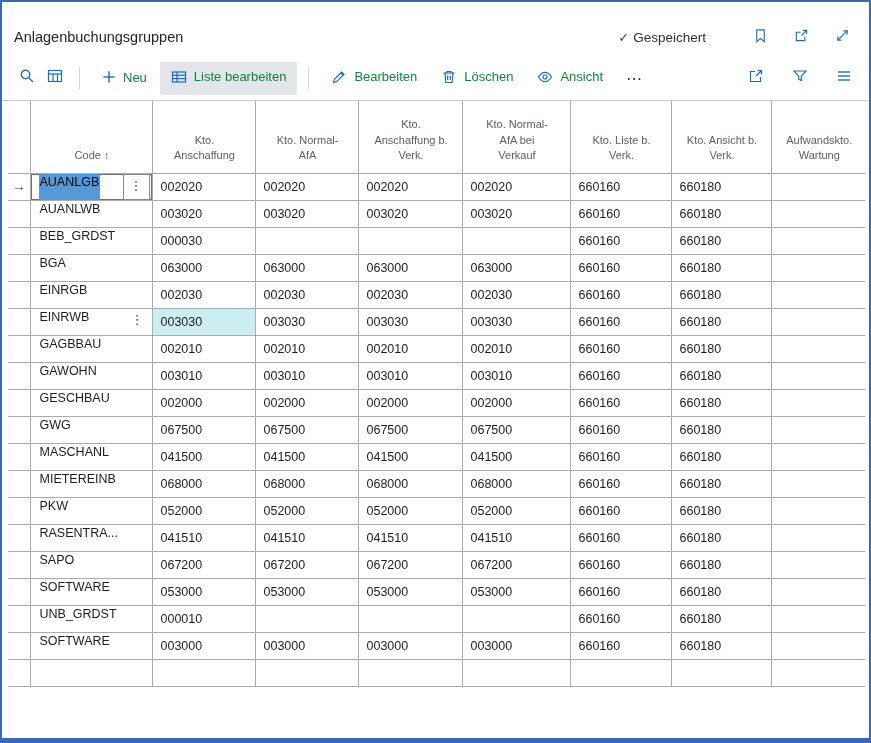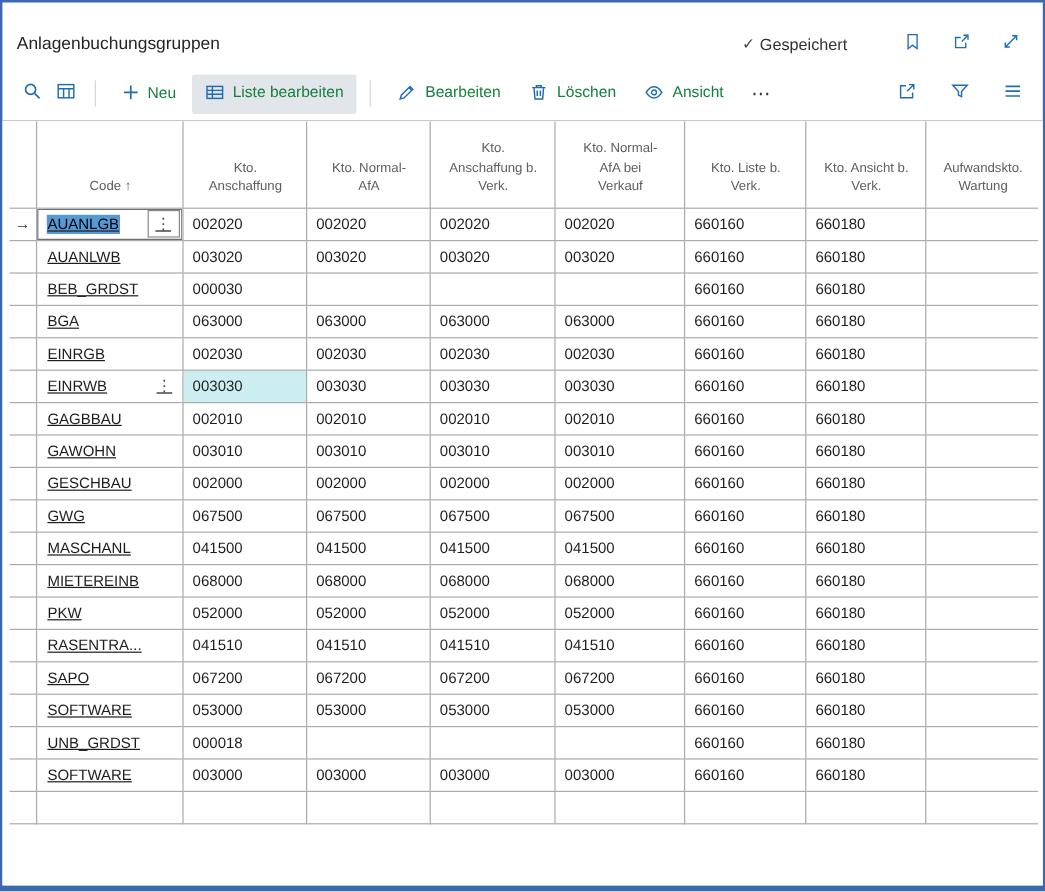--- a/index.html
+++ b/index.html
@@ -149,24 +149,22 @@
   }
   td.sel-col {
     text-align: center;
     padding: 0 2px;
     color: #333;
     font-size: 13px;
   }
   .code-cell { padding-right: 2px; }
   .code-inner {
     display: flex;
-    align-items: center;
     justify-content: space-between;
     height: 100%;
-    text-decoration: underline;
   }
   .code-text { padding: 1px 1px; }
   .text-selected {
     background: #559ad6;
     color: #000;
   }
   .focused {
     box-shadow: inset 0 0 0 1px #707070;
   }
   .dots-btn {
@@ -605,21 +603,21 @@
             <td class="data-cell">660180</td>
             <td class="data-cell"></td>
           </tr>
           <tr>
             <td class="sel-col"></td>
             <td class="code-cell">
               <div class="code-inner">
                 <span class="code-text">UNB_GRDST</span>
               </div>
             </td>
-            <td class="data-cell">000018</td>
+            <td class="data-cell">000010</td>
             <td class="data-cell"></td>
             <td class="data-cell"></td>
             <td class="data-cell"></td>
             <td class="data-cell">660160</td>
             <td class="data-cell">660180</td>
             <td class="data-cell"></td>
           </tr>
           <tr>
             <td class="sel-col"></td>
             <td class="code-cell">

